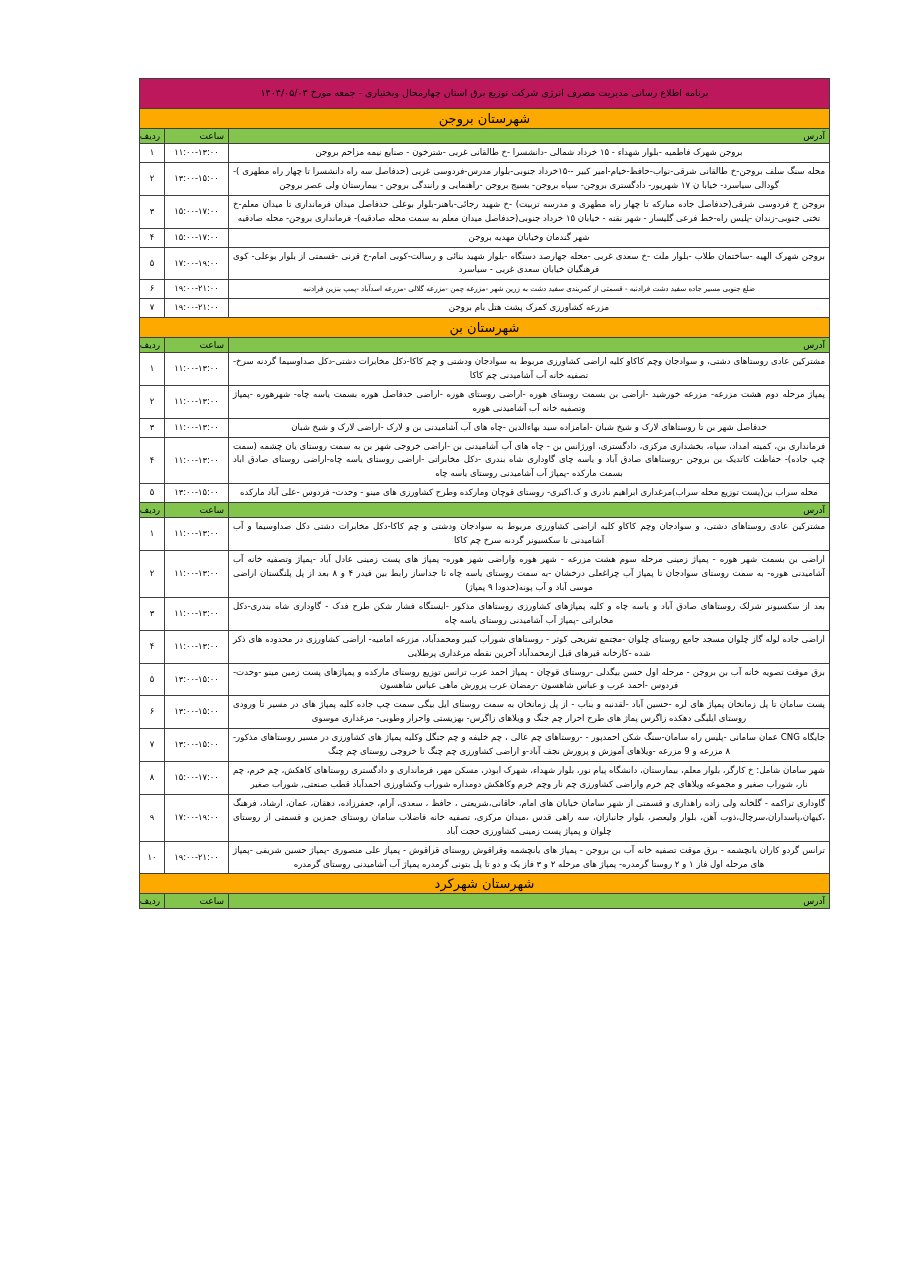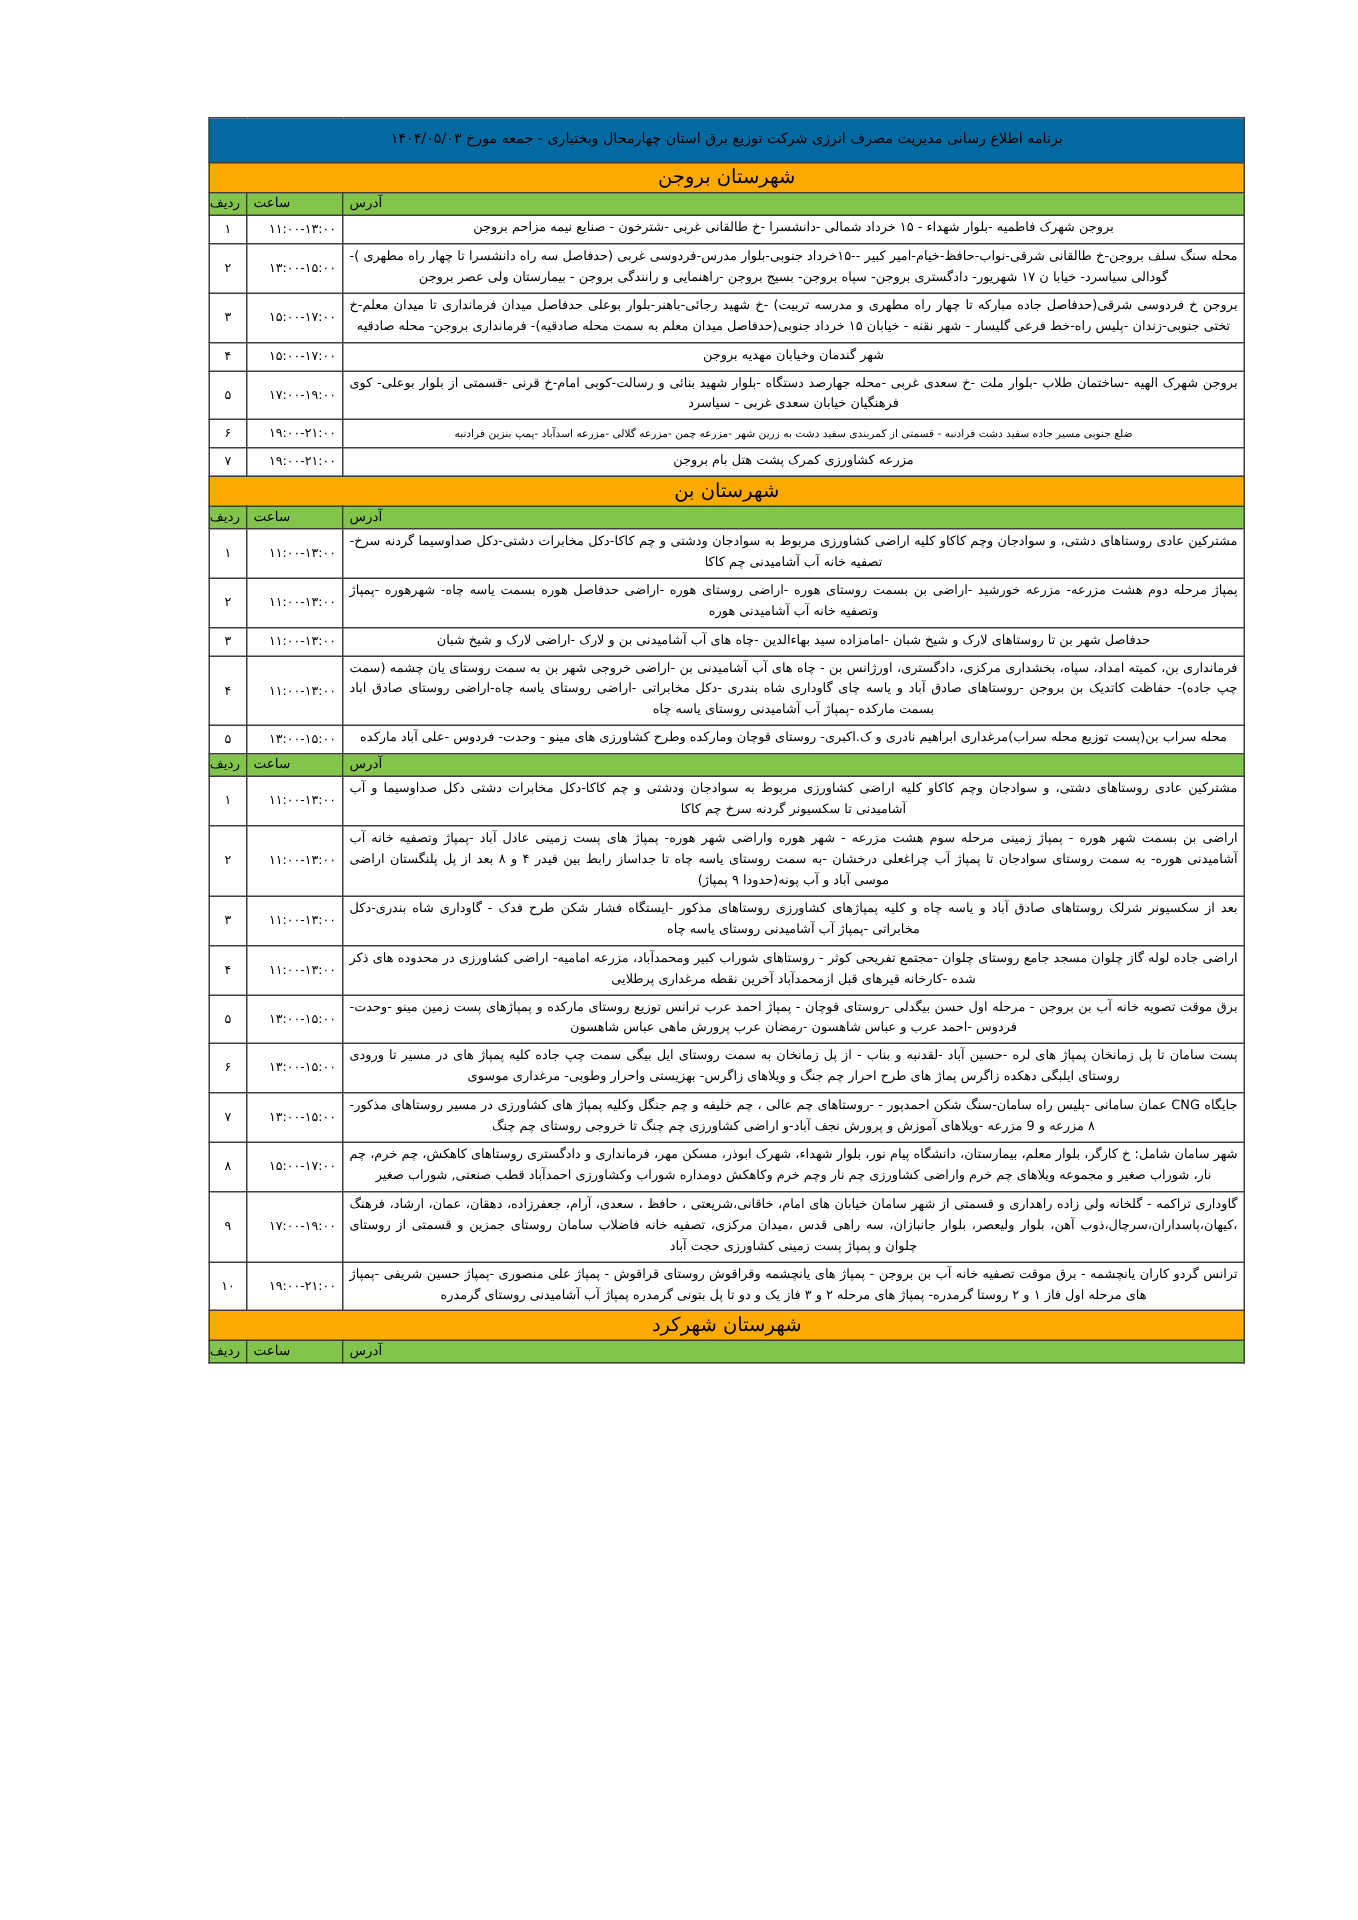--- a/index.html
+++ b/index.html
@@ -45,39 +45,39 @@
   
   col.c-addr { width: 601px; }
   col.c-time { width: 64px; }
   col.c-row  { width: 25px; }
 
   
   .doc-title td {
     text-align: center;
     font-size: 9.5px;
     font-weight: bold;
-    background: #0369a1;
+    background: #be185d;
     height: 30px;
     line-height: 1.5;
     letter-spacing: 0;
   }
   
   .city-banner td {
     background: #FCA900;
     text-align: center;
     font-size: 13px;
     font-weight: bold;
     height: 16px;
     padding: 1px 4px;
     color: #000;
   }
   
   .col-head th {
     background: #82C44C;
-    text-align: left;
+    text-align: right;
     font-size: 9px;
     font-weight: bold;
     height: 15px;
     padding: 1px 4px;
     color: #000;
   }
   
   .data-row td {
     font-size: 8.6px;
     line-height: 1.62;
@@ -91,20 +91,21 @@
   td.addr.center-only {
     text-align: center;
     text-align-last: center;
   }
   td.addr.tiny {
     font-size: 7.1px;
     text-align: center;
     text-align-last: center;
   }
   td.time {
+    text-align: center;
     font-size: 8.4px;
     white-space: nowrap;
     letter-spacing: 0.2px;
   }
   td.rownum {
     text-align: center;
     font-size: 8.4px;
   }
 </style>
 </head>

